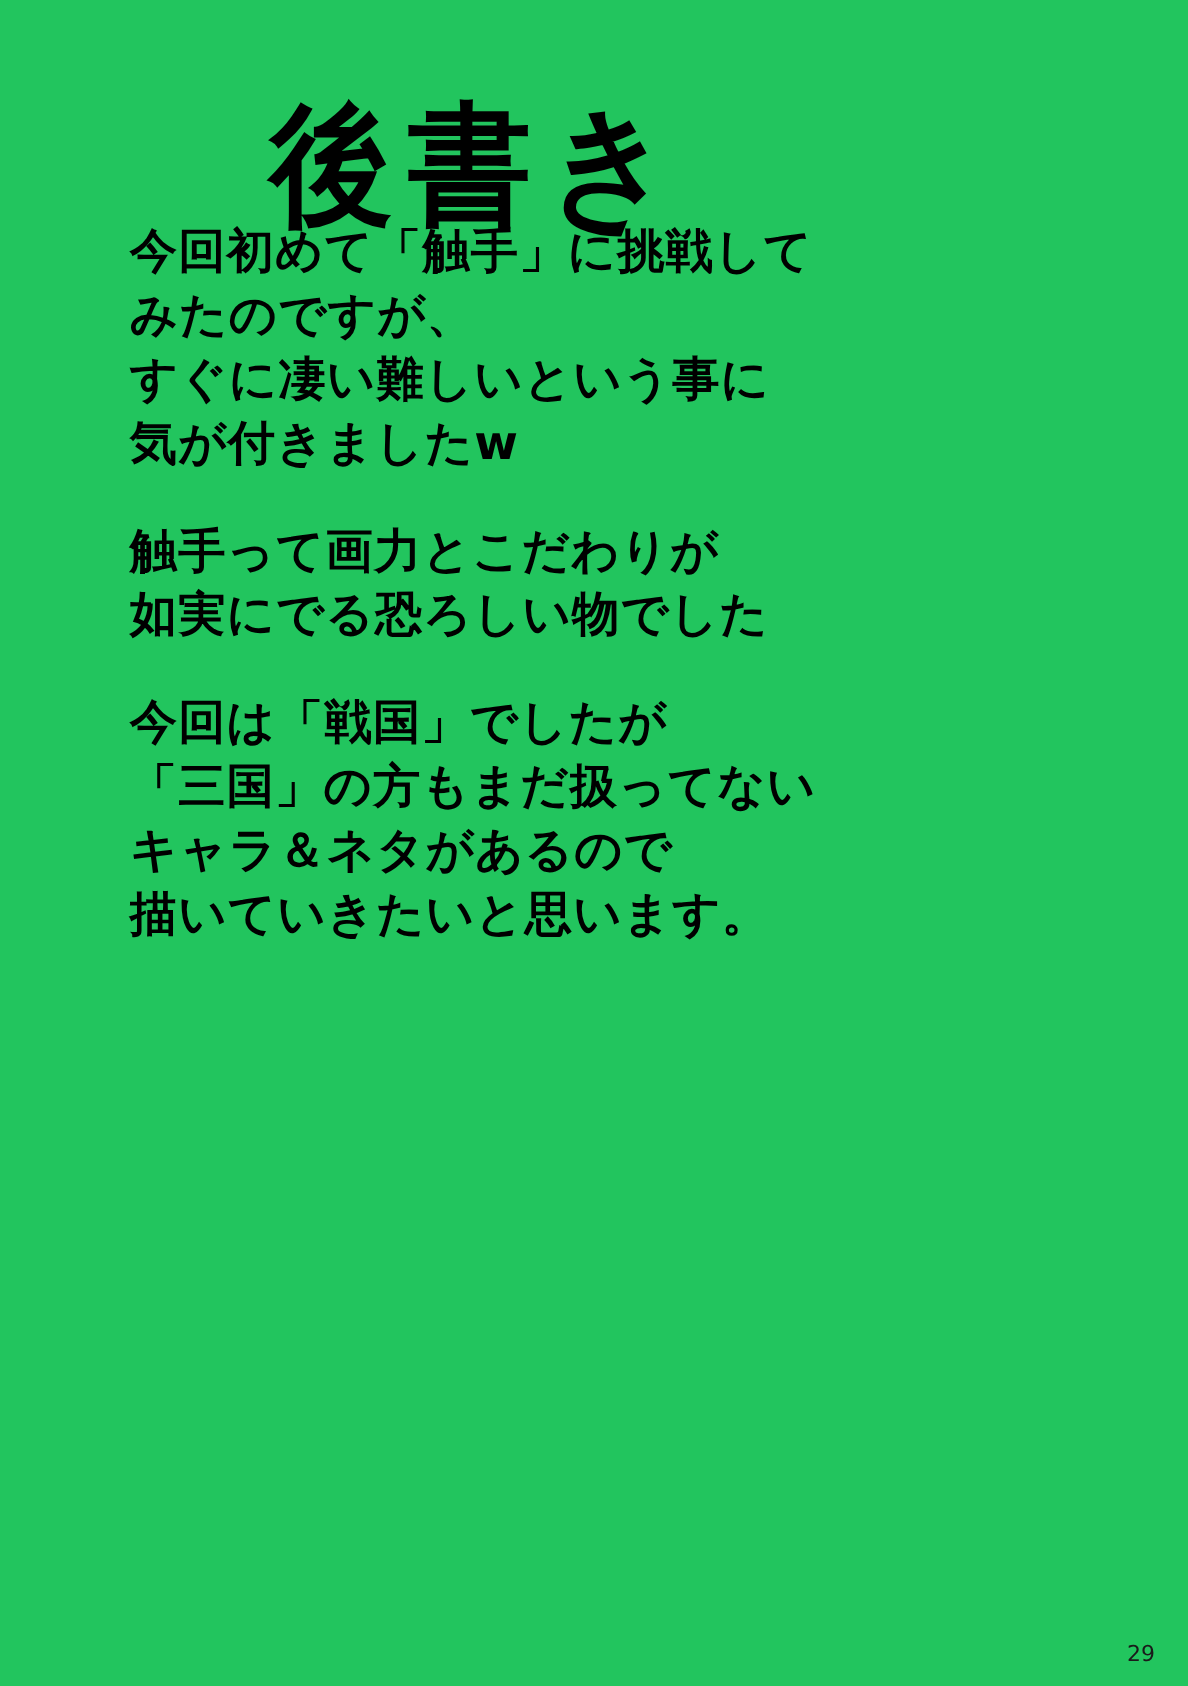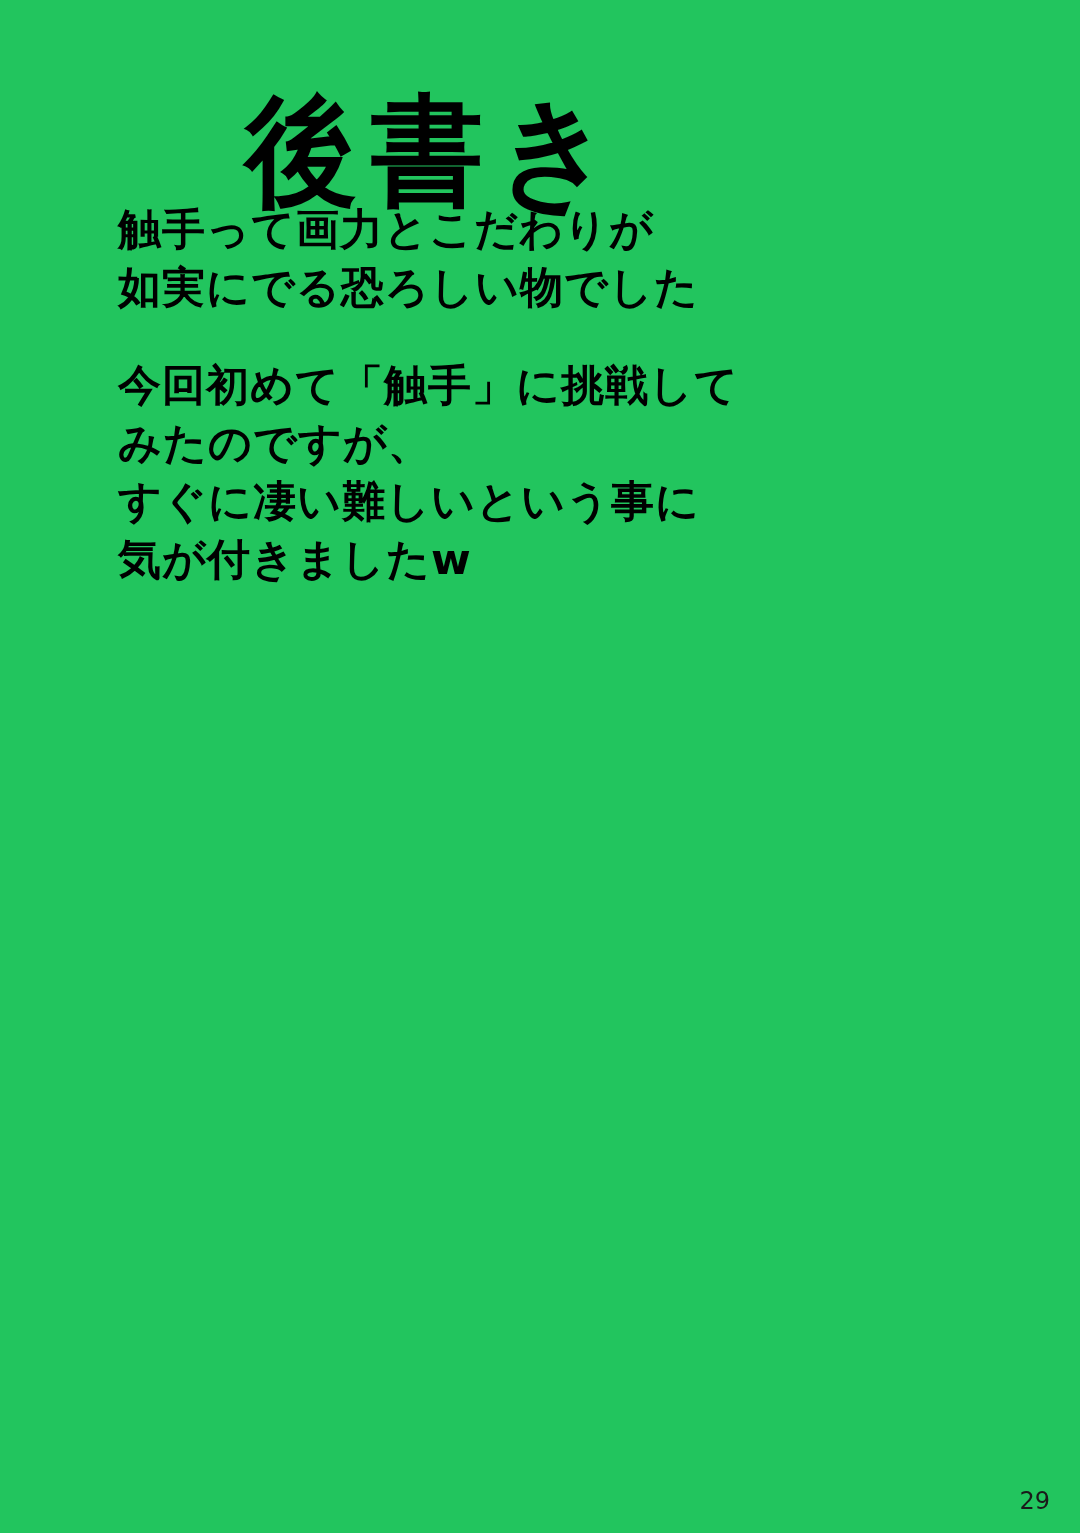--- a/index.html
+++ b/index.html
@@ -78,36 +78,40 @@
     color: #000000;
     white-space: nowrap;
   }
 
   
   .page-number {
     position: absolute;
     right: 30px;
     bottom: 18px;
     font-family: "DejaVu Sans", sans-serif;
-    font-size: 24px;
+    font-size: 20px;
     color: #1a1a1a;
   }
 </style>
 </head>
 <body>
 
 <div class="page">
 
   <h1 class="title">後書き</h1>
 
   <div class="body-block">
-    <p class="para">触手って画力とこだわりが
-如実にでる恐ろしい物でした</p>
     <p class="para">今回初めて「触手」に挑戦して
 みたのですが、
 すぐに凄い難しいという事に
 気が付きましたw</p>
+    <p class="para">触手って画力とこだわりが
+如実にでる恐ろしい物でした</p>
+    <p class="para">今回は「戦国」でしたが
+「三国」の方もまだ扱ってない
+キャラ＆ネタがあるので
+描いていきたいと思います。</p>
   </div>
 
 
   <div class="page-number">29</div>
 
 </div>
 
 </body></html>

